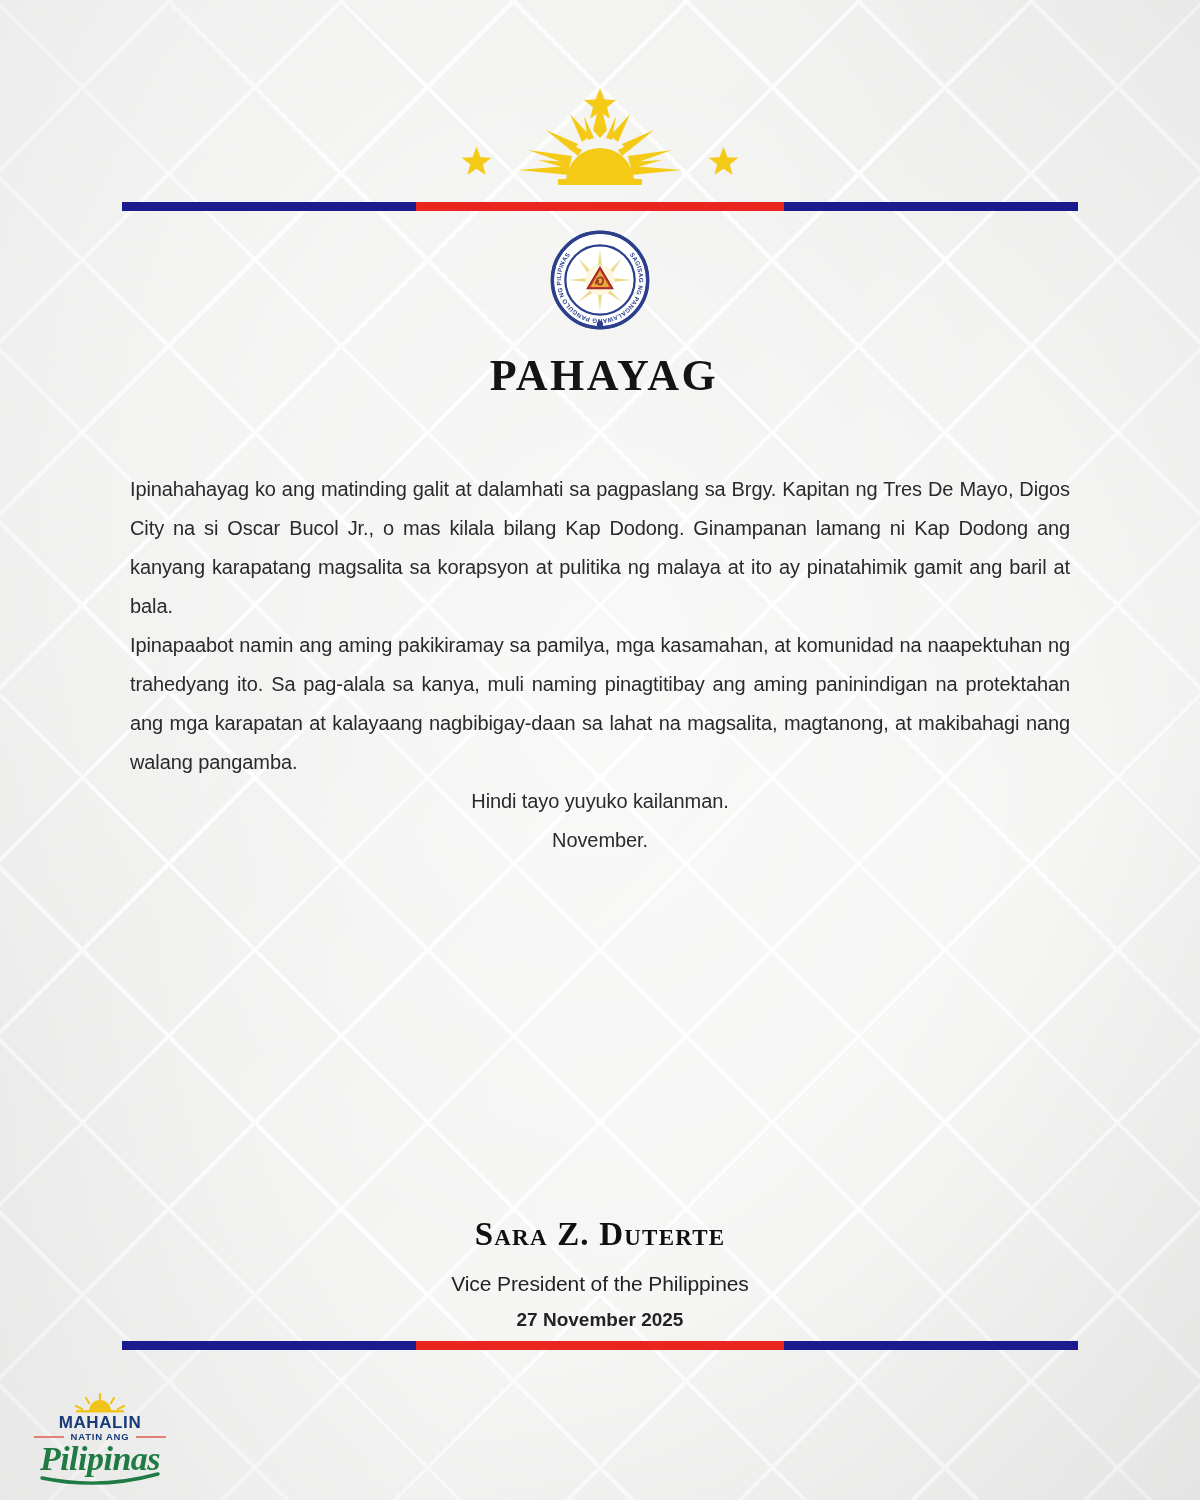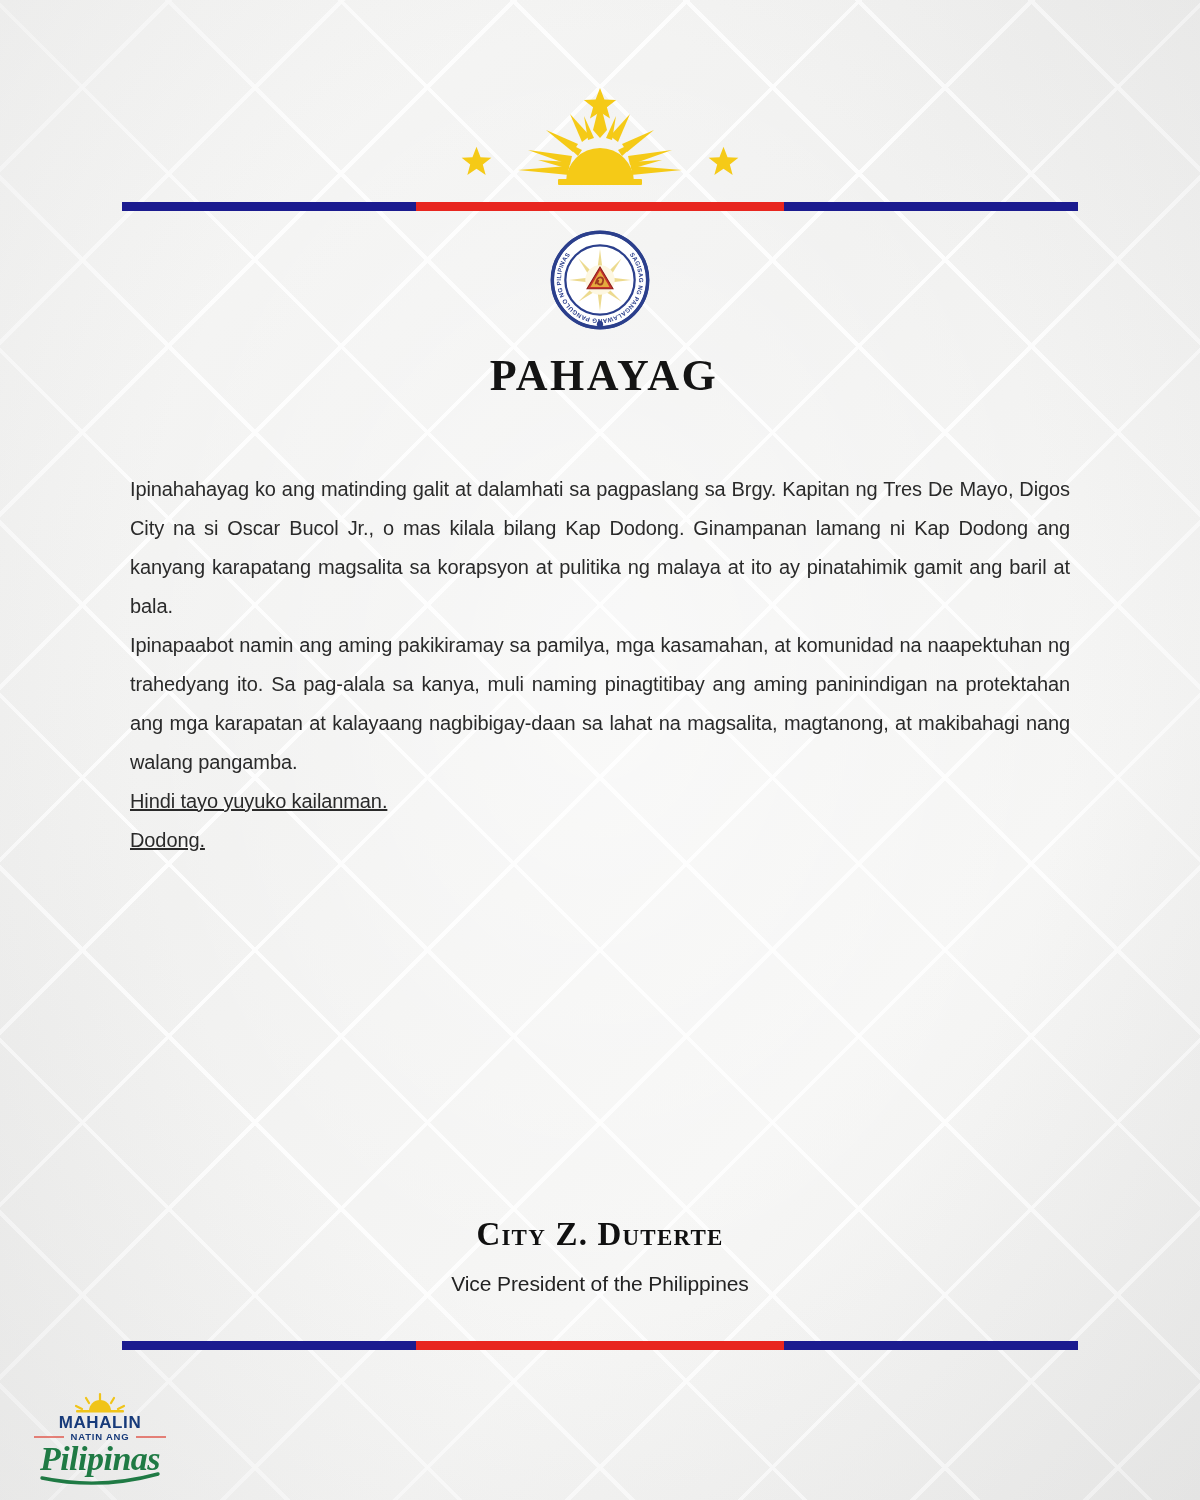--- a/index.html
+++ b/index.html
@@ -83,21 +83,21 @@
   }
   .para{
     font-size:20px;
     line-height:39px;
     text-align:justify;
     text-justify:inter-word;
     font-weight:500;
     letter-spacing:-0.1px;
   }
   .para + .para{ }
-  .para.plain{ text-align:left;text-decoration:underline; }
+  .para.plain{ text-align:center; }
 
   
   .signature{
     position:absolute; left:0; right:0; top:1216px;
     text-align:center;
   }
   .sig-name{
     font-family:"Liberation Serif", serif;
     font-weight:700;
     font-size:33px;
@@ -228,26 +228,27 @@
       <rect x="58.6" y="107" width="2.8" height="6" fill="#2b3f8c"></rect>
     </svg>
   </div>
 
   <div class="title">PAHAYAG</div>
 
   <div class="body-copy">
     <p class="para">Ipinahahayag ko ang matinding galit at dalamhati sa pagpaslang sa Brgy. Kapitan ng Tres De Mayo, Digos City na si Oscar Bucol Jr., o mas kilala bilang Kap Dodong. Ginampanan lamang ni Kap Dodong ang kanyang karapatang magsalita sa korapsyon at pulitika ng malaya at ito ay pinatahimik gamit ang baril at bala.</p>
     <p class="para">Ipinapaabot namin ang aming pakikiramay sa pamilya, mga kasamahan, at komunidad na naapektuhan ng trahedyang ito. Sa pag-alala sa kanya, muli naming pinagtitibay ang aming paninindigan na protektahan ang mga karapatan at kalayaang nagbibigay-daan sa lahat na magsalita, magtanong, at makibahagi nang walang pangamba.</p>
     <p class="para plain">Hindi tayo yuyuko kailanman.</p>
-    <p class="para plain">Dodong.</p>
+    <p class="para plain">November.</p>
   </div>
 
   <div class="signature">
-    <div class="sig-name">City Z. Duterte</div>
+    <div class="sig-name">Sara Z. Duterte</div>
     <div class="sig-role">Vice President of the Philippines</div>
+    <div class="sig-date">27 November 2025</div>
   </div>
 
   <div class="divider divider-bottom">
     <div class="seg blue" style="background:#1b1b8f"></div>
     <div class="seg red" style="background:#e8261f"></div>
     <div class="seg blue" style="background:#1b1b8f"></div>
   </div>
 
   <div class="footer-logo-wrap">
     <svg class="footer-logo" viewBox="0 0 200 100">

